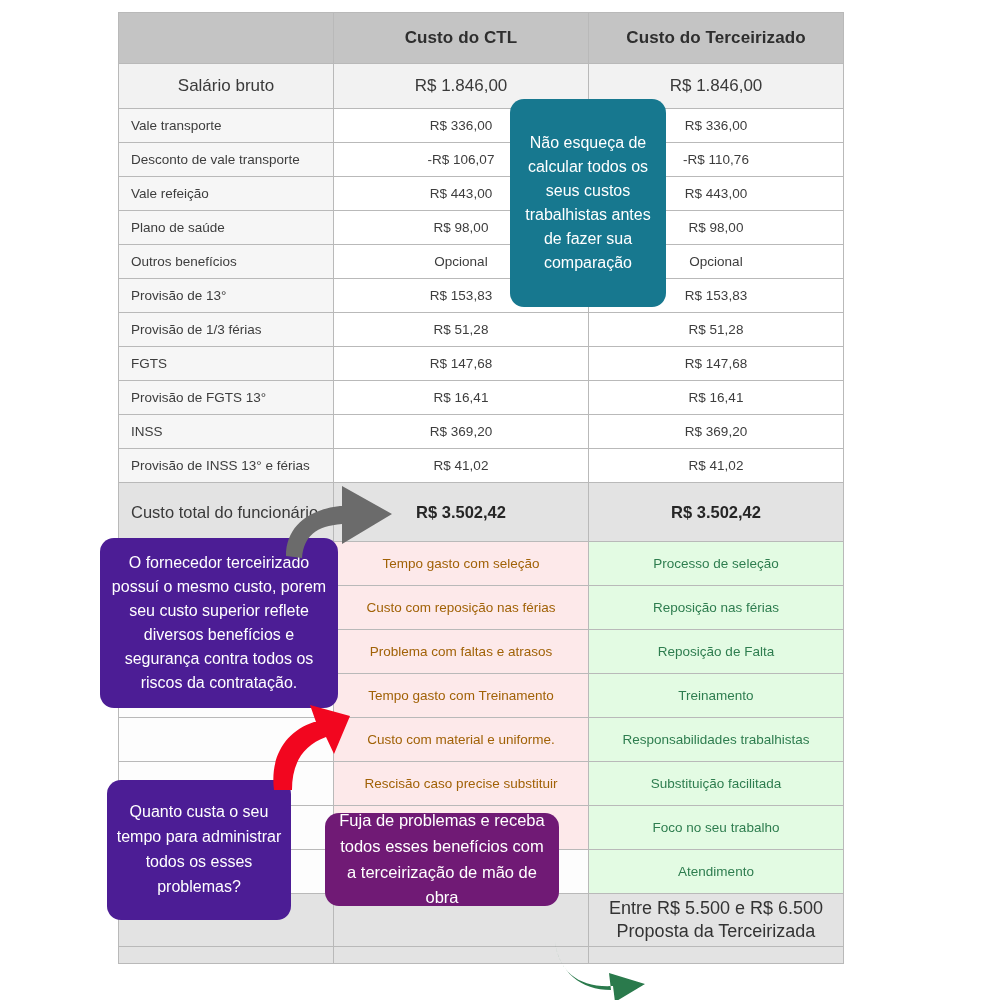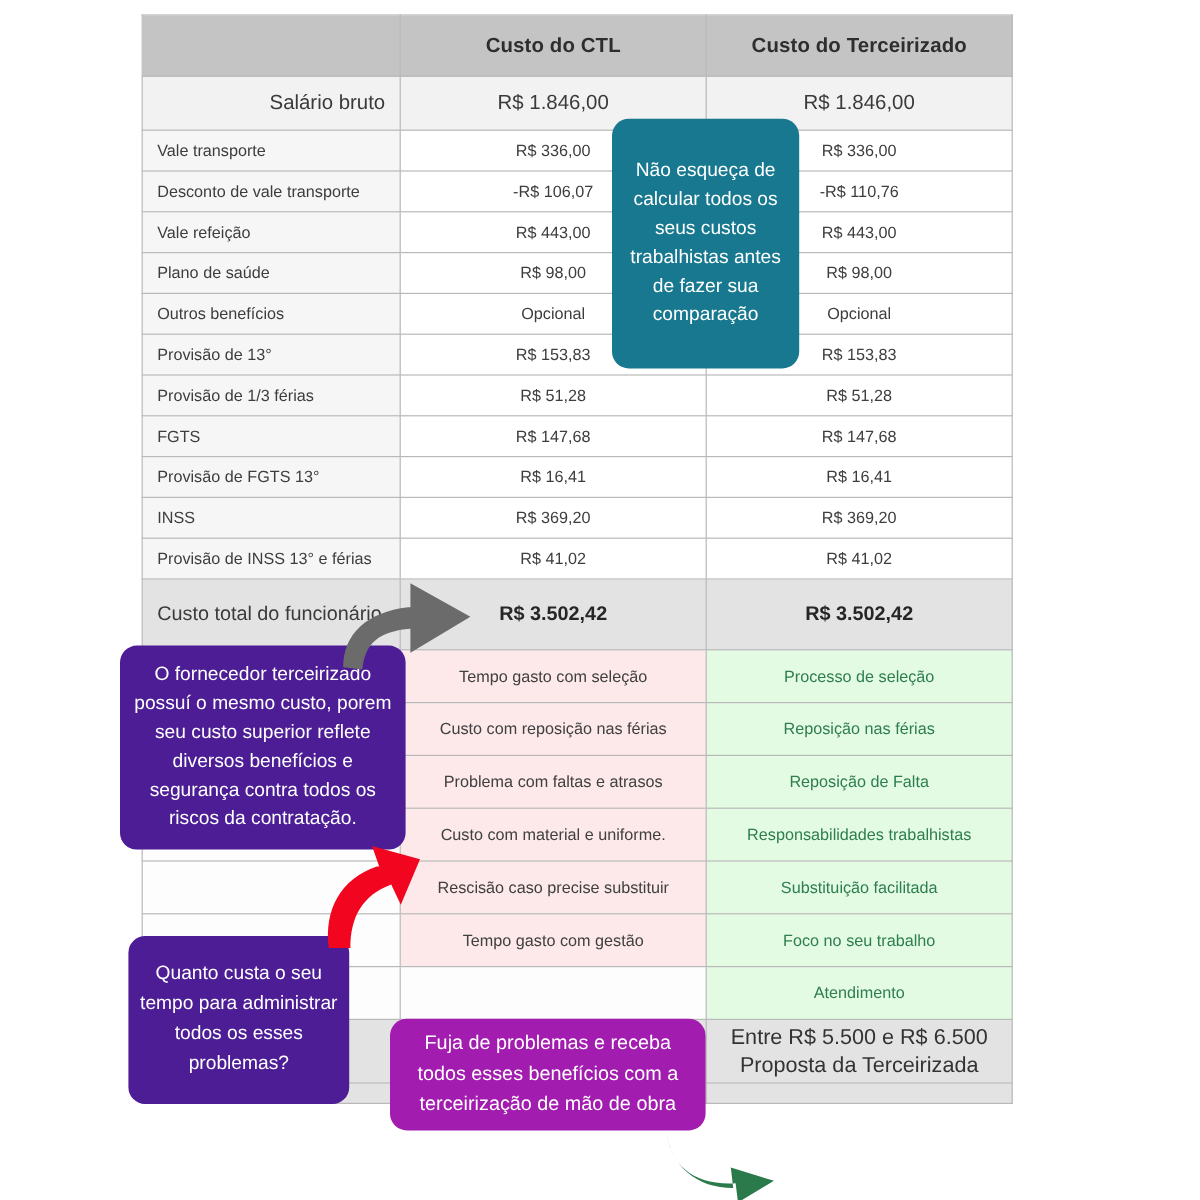--- a/index.html
+++ b/index.html
@@ -42,21 +42,21 @@
     letter-spacing:.1px;
   }
   tr.head td.empty{background:#c4c4c4;}
 
   
   tr.salary td{
     height:44px;
     background:#f2f2f2;
     font-size:17px;
   }
-  tr.salary td.lbl{text-align:right;margin-left:48px;}
+  tr.salary td.lbl{text-align:center;margin-left:48px;}
   tr.salary td.val{text-align:center;}
 
   
   tr.r td{height:33px;font-size:13.5px;}
   tr.r td.lbl{background:#f6f6f6;text-align:left;color:#3d3d3d;}
   tr.r td.val{background:#ffffff;text-align:center;color:#3d3d3d;}
 
   
   tr.total td{
     height:58px;
@@ -64,21 +64,21 @@
     font-weight:bold;
     font-size:16.5px;
     color:#262626;
   }
   tr.total td.lbl{text-align:left;font-size:16.5px;font-weight:normal;color:#3a3a3a;line-height:1.25;}
   tr.total td.val{text-align:center;}
 
   
   tr.ben td{height:43px;font-size:13.5px;text-align:center;}
   tr.ben td.lbl{background:#fdfdfd;}
-  tr.ben td.bad{background:#fde9ea;color:#404040;}
+  tr.ben td.bad{background:#fde9ea;color:#a16207;}
   tr.ben td.good{background:#e3fbe3;color:#2e7d4f;}
 
   
   tr.prop td{height:52px;font-size:18px;text-align:center;}
   tr.prop td.lbl{background:#e3e3e3;}
   tr.prop td.blank{background:#e3e3e3;}
   tr.prop td.val{background:#e3e3e3;color:#333;line-height:1.3;}
 
   
   tr.strip td{height:16px;background:#e3e3e3;}
@@ -109,22 +109,22 @@
     padding:4px 8px;
   }
   #callout-red{
     left:107px;top:780px;width:184px;height:140px;
     background:#4c1d95;
     font-size:16px;line-height:1.55;
     padding:4px 8px;
     align-items:center;
   }
   #callout-green{
-    left:325px;top:849px;width:263px;height:93px;
-    background:#a21caf;
+    left:325px;top:813px;width:234px;height:93px;
+    background:#701a75;
     font-size:16.5px;line-height:1.55;
     padding:4px 10px;
   }
 
   
   .arrow{position:absolute;}
   #arrow-gray{left:280px;top:474px;}
   #arrow-red{left:262px;top:702px;}
   #arrow-green{left:553px;top:940px;}
 </style>
@@ -224,20 +224,25 @@
         <td class="bad">Custo com reposição nas férias</td>
         <td class="good">Reposição nas férias</td>
       </tr>
       <tr class="ben">
         <td class="lbl"></td>
         <td class="bad">Problema com faltas e atrasos</td>
         <td class="good">Reposição de Falta</td>
       </tr>
       <tr class="ben">
         <td class="lbl"></td>
+        <td class="bad">Tempo gasto com Treinamento</td>
+        <td class="good">Treinamento</td>
+      </tr>
+      <tr class="ben">
+        <td class="lbl"></td>
         <td class="bad">Custo com material e uniforme.</td>
         <td class="good">Responsabilidades trabalhistas</td>
       </tr>
       <tr class="ben">
         <td class="lbl"></td>
         <td class="bad">Rescisão caso precise substituir</td>
         <td class="good">Substituição facilitada</td>
       </tr>
       <tr class="ben">
         <td class="lbl"></td>

